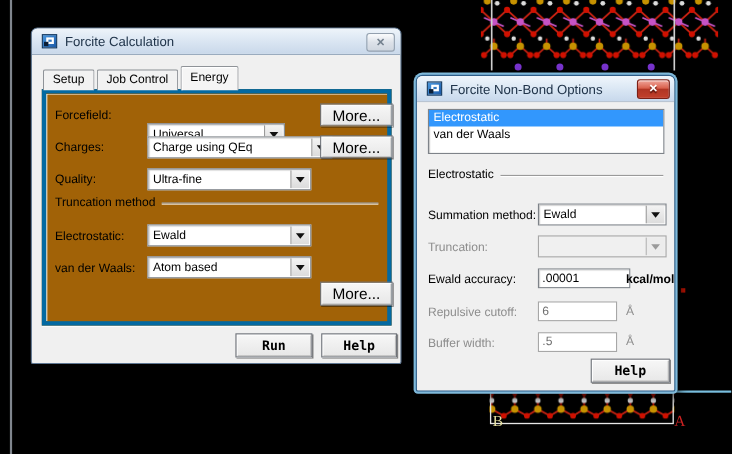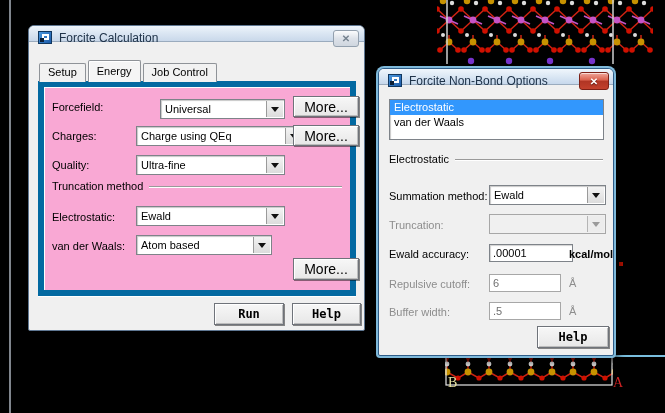--- a/index.html
+++ b/index.html
@@ -14,21 +14,21 @@
   .mol-bottom { position:absolute; left:437px; top:356px; z-index:0; }
   .red-artifact { position:absolute; left:619px; top:262px; width:4px; height:4px; background:#b31100; z-index:0; }
 
   
   .dialog { position:absolute; background:#f0f0f0; border-radius:6px 6px 2px 2px; }
   .dialog-left  { left:28px; top:25px; width:337px; height:306px; z-index:2;
                   border:1px solid #5f7792; box-shadow:2px 3px 9px rgba(0,0,0,.75); }
   .dialog-right { left:378px; top:68px; width:236px; height:288px; z-index:3;
                   border:1px solid #2f5d88; box-shadow:0 0 0 2px #7fb9da, 3px 4px 10px rgba(0,0,0,.8); }
 
-  .titlebar { position:absolute; left:0; top:0; right:0; height:16px;
+  .titlebar { position:absolute; left:0; top:0; right:0; height:24px;
               border-radius:5px 5px 0 0; border-bottom:1px solid #9aabbe;
               background:linear-gradient(#eef4fa 0%, #dce7f3 45%, #c9d8ea 100%); }
   .dialog-right .titlebar { background:linear-gradient(#f0f6fc 0%, #dde9f5 45%, #c7d8ec 100%); }
   .titlebar .title { position:absolute; left:30px; top:5px; font-size:12px; color:#20344a; white-space:nowrap; }
 
   .ms-icon { position:absolute; left:9px; top:5px; width:14px; height:13px;
              background:linear-gradient(135deg,#4a97dd,#1b5aa8); border:1px solid #10375f; }
   .ms-icon-sq { position:absolute; right:2px; top:2px; width:7px; height:6px; border:2px solid #fff; }
   .ms-icon-dot { position:absolute; left:1px; bottom:1px; width:4px; height:4px; background:#0b1e36; }
 
@@ -40,22 +40,22 @@
   .close-active { right:4px; top:3px; width:30px; height:18px; border-radius:3px;
                border:1px solid #7c2016; background:linear-gradient(#f0a79c 0%,#d9604c 45%,#b03524 50%,#c2402c 100%);
                color:#fff; text-shadow:0 1px 1px #5c140c; box-shadow:inset 0 1px 0 rgba(255,255,255,.6); }
 
   
   .tabs { position:absolute; left:10px; top:34px; display:flex; align-items:flex-end; height:22px; z-index:2; }
   .tab { font-size:11px; color:#000; background:#f2f2f2; border:1px solid #8f9398; border-bottom:none;
          border-radius:2px 2px 0 0; padding:2px 8px 2px 8px; height:19px; margin-right:2px; }
   .tab.active { background:#f5f5f5; height:22px; padding-top:4px; box-shadow:inset 1px 1px 0 #fff; position:relative; z-index:3; }
 
-  .panel { position:absolute; left:9px; top:55px; width:318px; height:215px; background:#f9a8d4;
-           border:6px solid #0369a1; box-shadow:inset 1px 1px 0 #fdfdfd, 0 1px 0 #ffffff; }
+  .panel { position:absolute; left:9px; top:55px; width:318px; height:215px; background:#a16207;
+           border:4px solid #0369a1; box-shadow:inset 1px 1px 0 #fdfdfd, 0 1px 0 #ffffff; }
 
   .lbl { position:absolute; font-size:11px; color:#000; white-space:nowrap; }
   .lbl-gray { color:#8d8d8d; }
 
   
   .combo { position:absolute; height:20px; background:#fff; border:1px solid #7e8389;
            box-shadow:inset 1px 1px 1px rgba(0,0,0,.22); }
   .combo-value { position:absolute; left:4px; top:3px; font-size:11px; color:#000; white-space:nowrap; }
   .combo-arrow { position:absolute; right:1px; top:1px; bottom:1px; width:17px;
                  background:linear-gradient(#f3f3f3,#dcdcdc); border-left:1px solid #9a9a9a;
@@ -152,27 +152,27 @@
           <span class="ms-icon-dot"></span>
       </span>
       <span class="title">Forcite Calculation</span>
       <span class="close-btn close-inactive">
         <span>✕</span>
       </span>
     </div>
 
     <div class="tabs">
       <div class="tab">Setup</div>
+      <div class="tab">Job Control</div>
       <div class="tab active">Energy</div>
-      <div class="tab">Job Control</div>
     </div>
 
     <div class="panel">
       <span class="lbl" style="left:8px; top:14px;">Forcefield:</span>
-      <div class="combo" style="left:92px; top:12px; width:125px;margin-left:24px;">
+      <div class="combo" style="left:92px; top:27px; width:125px;">
         <span class="combo-value">Universal</span>
         <span class="combo-arrow">
             <span class="tri"></span>
           </span>
       </div>
       <div class="btn" style="left:249px; top:9px; width:66px; height:21px;">More...</div>
 
       <span class="lbl" style="left:8px; top:43px;">Charges:</span>
       <div class="combo" style="left:92px; top:39px; width:168px;">
         <span class="combo-value">Charge using QEq</span>
@@ -197,21 +197,21 @@
 
       <span class="lbl" style="left:8px; top:124px;">Electrostatic:</span>
       <div class="combo" style="left:92px; top:119px; width:149px;">
         <span class="combo-value">Ewald</span>
         <span class="combo-arrow">
             <span class="tri"></span>
           </span>
       </div>
 
       <span class="lbl" style="left:8px; top:153px;">van der Waals:</span>
-      <div class="combo" style="left:92px; top:148px; width:136px;">
+      <div class="combo" style="left:92px; top:148px; width:149px;">
         <span class="combo-value">Atom based</span>
         <span class="combo-arrow">
             <span class="tri"></span>
           </span>
       </div>
 
       <div class="btn" style="left:249px; top:171px; width:66px; height:22px;">More...</div>
     </div>
 
     <div class="btn btn-mono" style="left:185px; top:277px; width:70px; height:22px;">Run</div>

